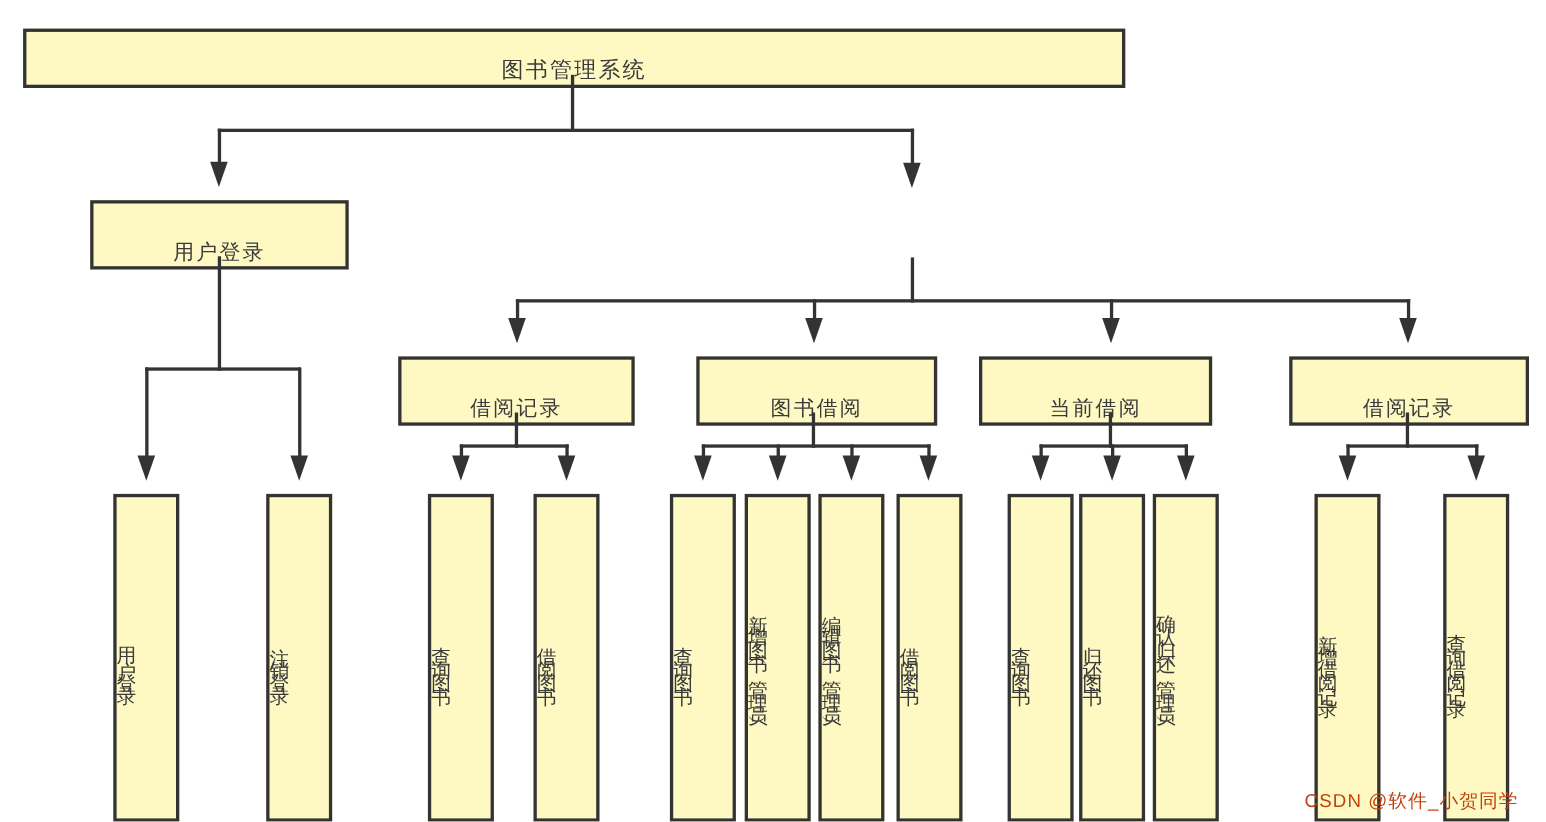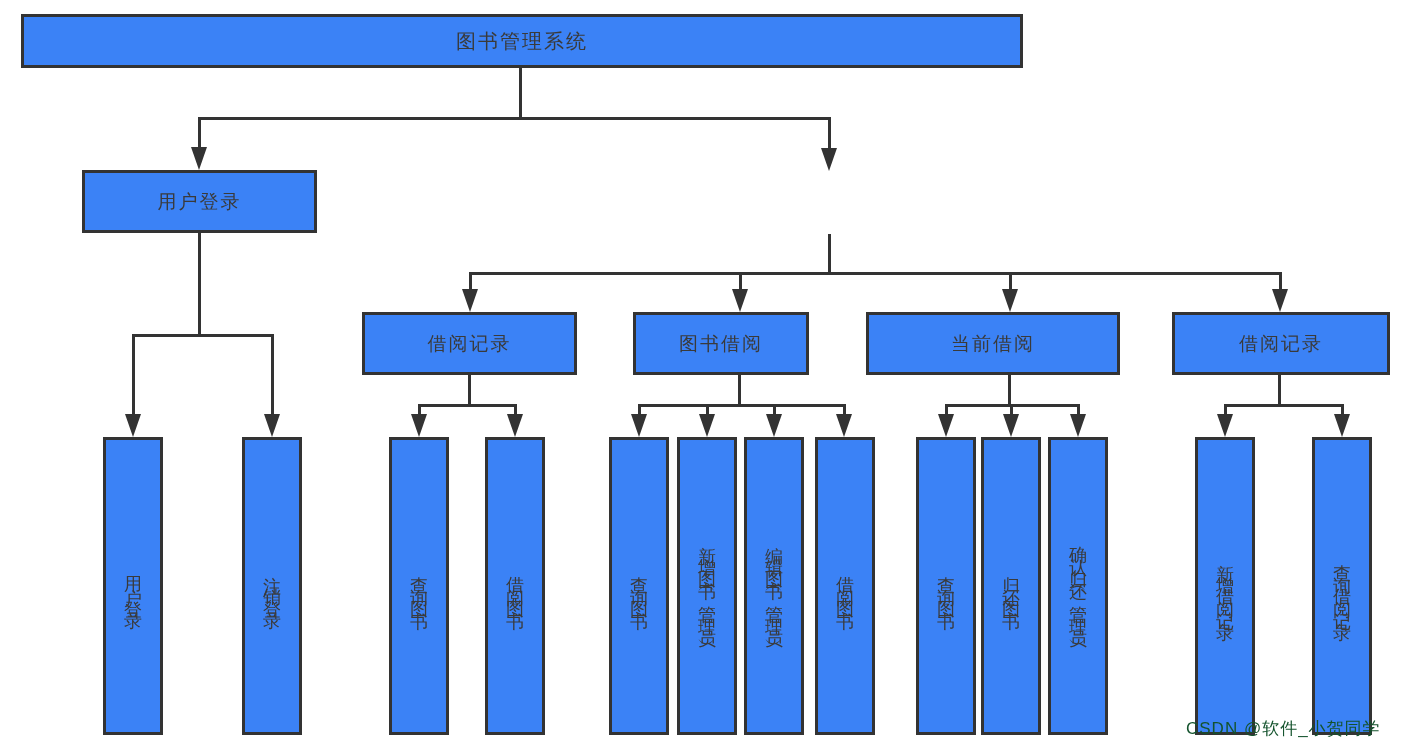--- a/index.html
+++ b/index.html
@@ -1,41 +1,41 @@
 <!DOCTYPE html>
 <html><head>
 <meta charset="utf-8">
 <style>
   html,body{margin:0;padding:0;background:#ffffff;}
   #canvas{
     position:relative;width:1405px;height:747px;background:#ffffff;overflow:hidden;
     font-family:"Liberation Sans",sans-serif;color:#3a3a3a;
   }
   .box{
-    position:absolute;background:#3b82f6;border:3px solid #333333;box-sizing:border-box;
-    display:flex;align-items:center;justify-content:center;
-    font-size:19px;font-weight:500;letter-spacing:2px;white-space:nowrap;
+    position:absolute;background:#fef9c3;border:3px solid #333333;box-sizing:border-box;
+    display:flex;align-items:flex-end;justify-content:center;
+    font-size:19px;font-weight:500;letter-spacing:2px;white-space:nowrap;margin-top:12px;
   }
   .rootbox{font-size:20px;}
   .vbox{
     writing-mode:vertical-rl;text-orientation:mixed;
     font-size:18px;letter-spacing:12px;line-height:1;
     white-space:normal;
   }
   .hl,.vl{position:absolute;background:#333333;}
   .hl{height:3px;}
   .vl{width:3px;}
   .ar{
     position:absolute;width:0;height:0;
     border-left:8px solid transparent;border-right:8px solid transparent;
     border-top:23px solid #333333;
   }
   .watermark{
     position:absolute;font-size:17px;letter-spacing:1px;
-    color:#14532d;z-index:5;white-space:nowrap;
+    color:#c2410c;z-index:5;white-space:nowrap;
   }
 </style>
 </head>
 <body>
 
 <div id="canvas">
 
   <div class="box rootbox" style="left:21px;top:14px;width:1002px;height:54px;">
     <span>图书管理系统</span>
   </div>
@@ -65,24 +65,24 @@
   <div class="vl" style="left:739px;top:272px;height:20px;"></div>
   <div class="ar" style="left:732px;top:289px;"></div>
   <div class="vl" style="left:1009px;top:272px;height:20px;"></div>
   <div class="ar" style="left:1002px;top:289px;"></div>
   <div class="vl" style="left:1279px;top:272px;height:20px;"></div>
   <div class="ar" style="left:1272px;top:289px;"></div>
 
   <div class="box" style="left:362px;top:312px;width:215px;height:63px;">
     <span>借阅记录</span>
   </div>
-  <div class="box" style="left:633px;top:312px;width:176px;height:63px;">
+  <div class="box" style="left:633px;top:312px;width:219px;height:63px;">
     <span>图书借阅</span>
   </div>
-  <div class="box" style="left:866px;top:312px;width:254px;height:63px;">
+  <div class="box" style="left:890px;top:312px;width:212px;height:63px;">
     <span>当前借阅</span>
   </div>
   <div class="box" style="left:1172px;top:312px;width:218px;height:63px;">
     <span>借阅记录</span>
   </div>
 
   <div class="vl" style="left:468px;top:375px;height:32px;"></div>
   <div class="hl" style="left:418px;top:404px;width:99px;"></div>
   <div class="vl" style="left:418px;top:404px;height:13px;"></div>
   <div class="ar" style="left:411px;top:414px;"></div>

